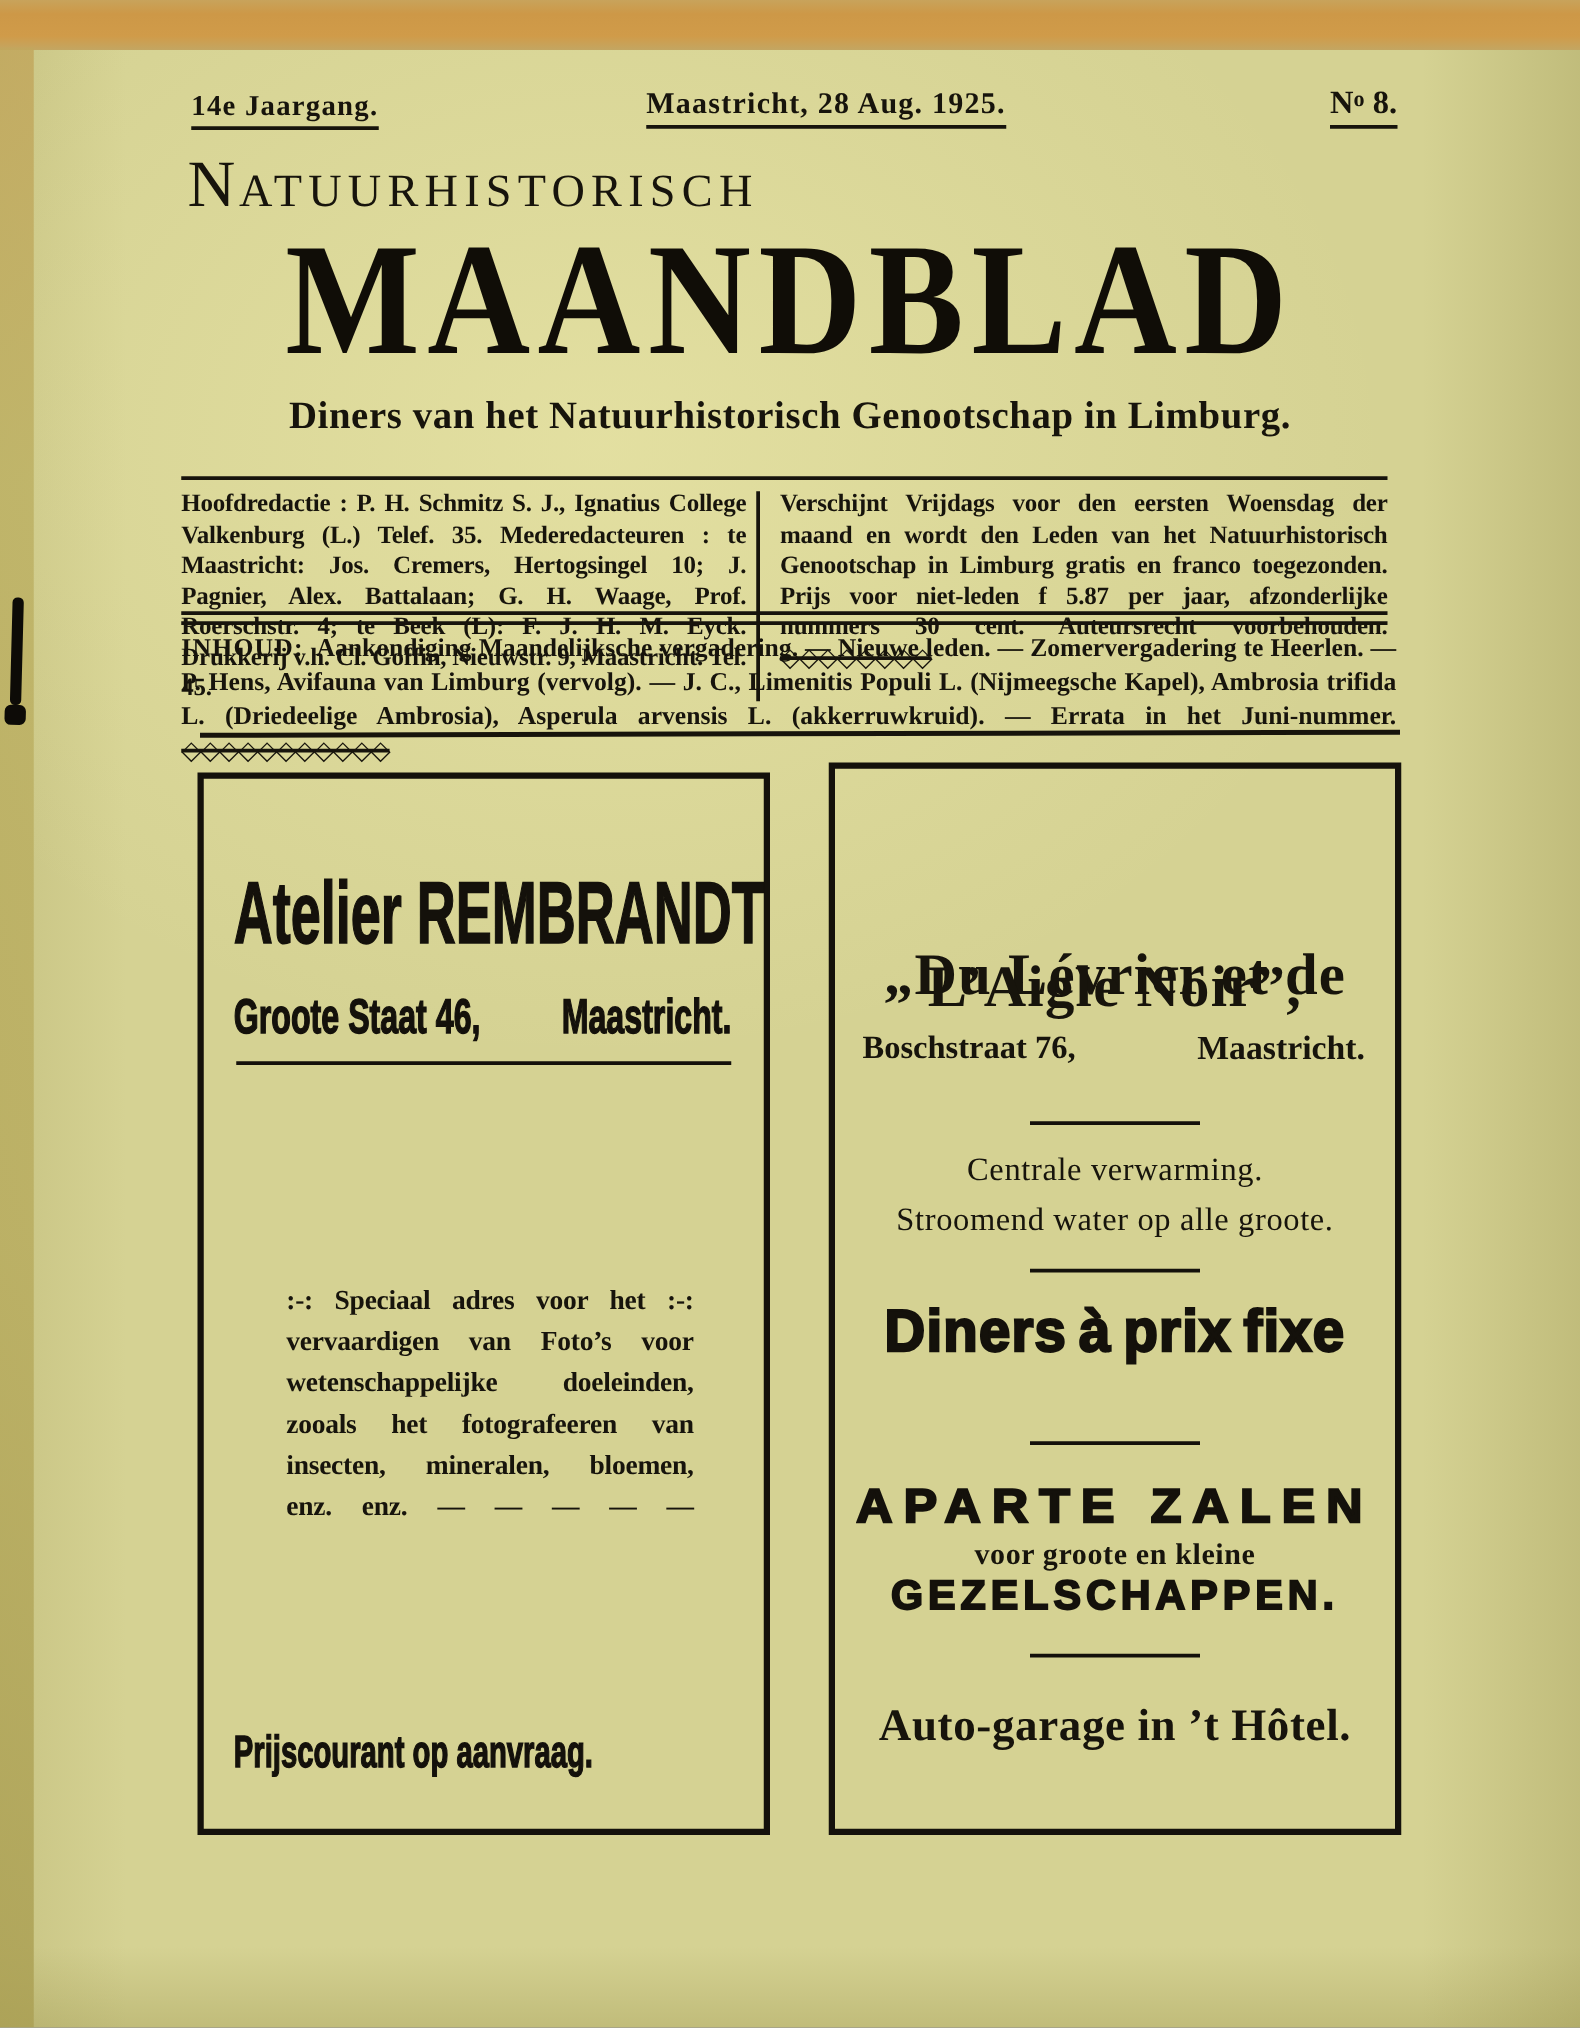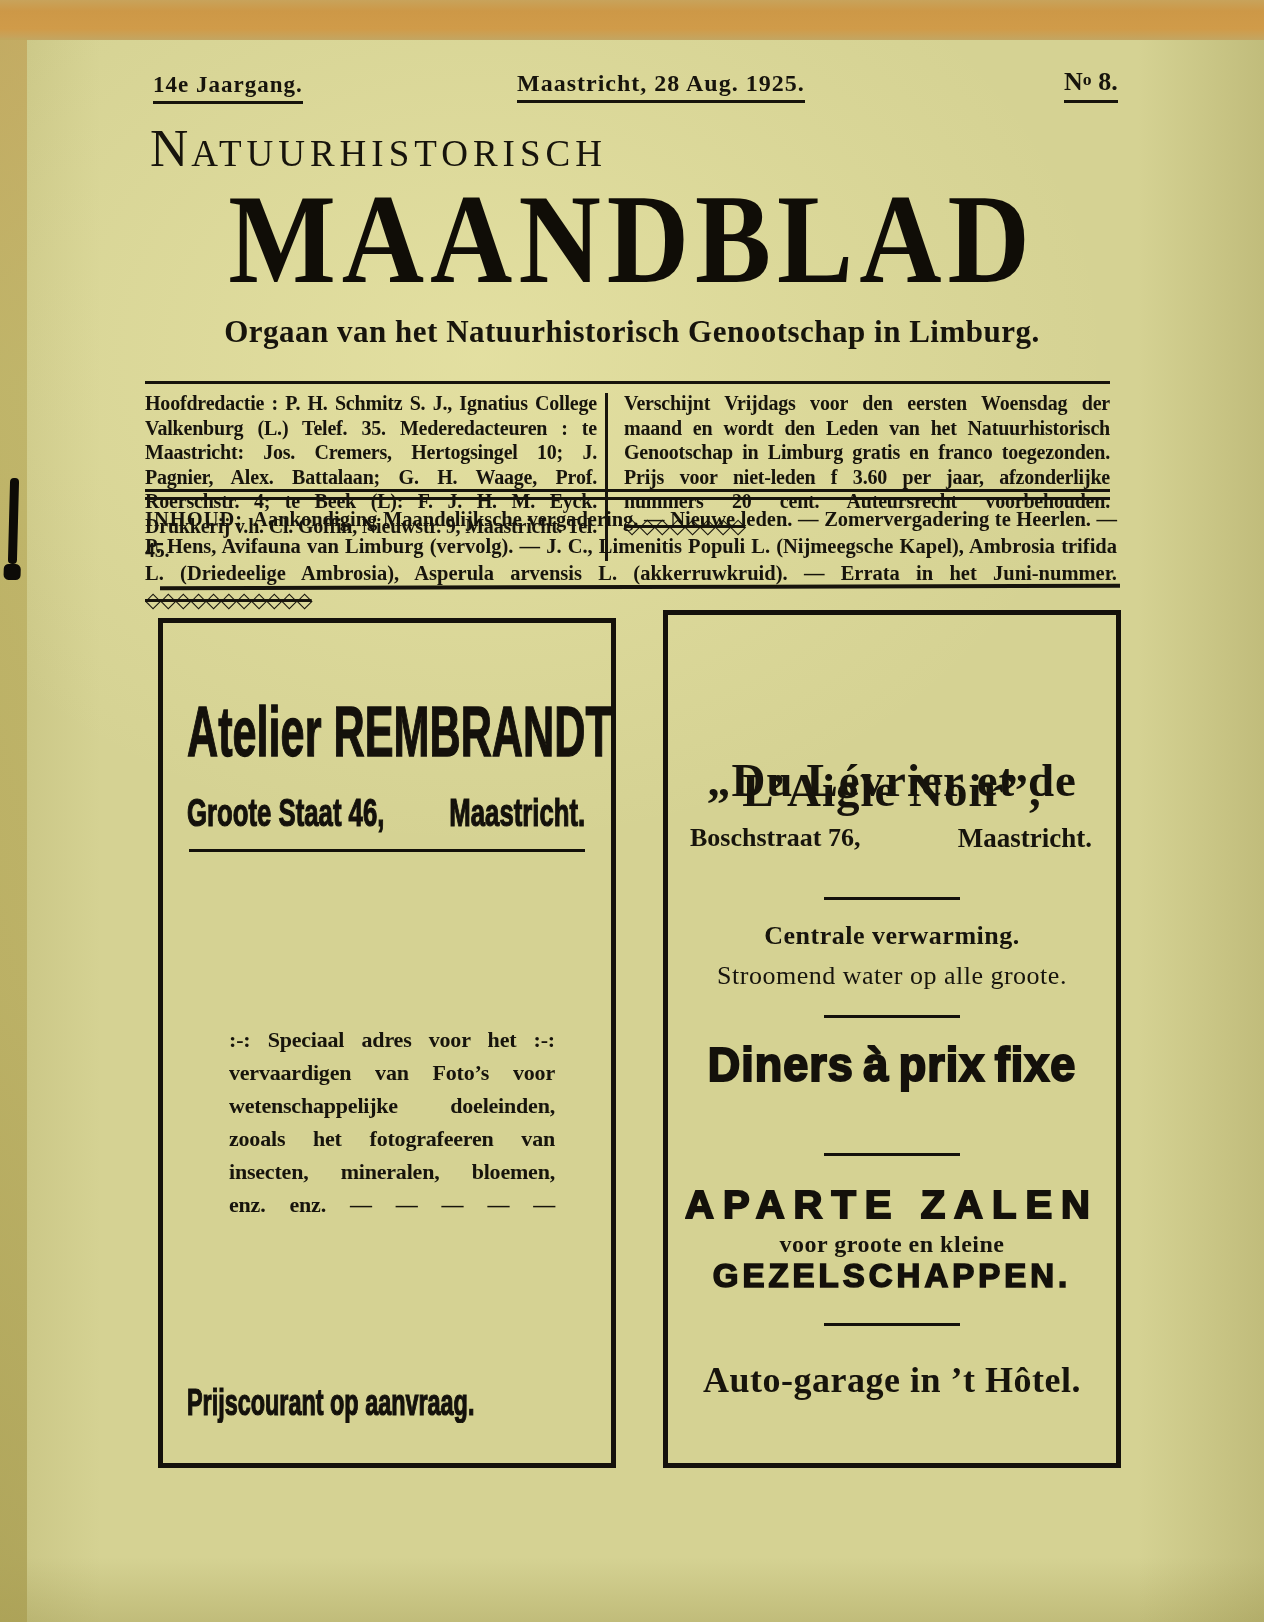--- a/index.html
+++ b/index.html
@@ -114,21 +114,21 @@
 
   .hotel-line{position:absolute;left:0;width:100%;text-align:center;white-space:nowrap;}
   .hotel-name1{top:52px;font-size:36px;font-weight:700;letter-spacing:5px;}
   .hotel-name2{top:94px;font-size:47px;font-weight:700;letter-spacing:1px;margin-top:44px;}
   .hotel-name3{top:148px;font-size:47px;font-weight:700;letter-spacing:1px;}
   .hotel-address{position:absolute;left:0;top:208px;width:100%;}
   .hotel-address .addr-l{position:absolute;left:22px;font-size:26px;font-weight:700;}
   .hotel-address .addr-r{position:absolute;right:24px;font-size:27px;font-weight:700;}
   .hrule{position:absolute;left:50%;width:136px;height:3px;background:#14110b;transform:translateX(-50%);}
   .hr1{top:282px;} .hr2{top:400px;} .hr3{top:538px;} .hr4{top:708px;}
-  .hotel-feat1{top:306px;font-size:26px;font-weight:700;letter-spacing:.5px;}
+  .hotel-feat1{top:306px;font-size:26px;font-weight:400;letter-spacing:.5px;}
   .hotel-feat2{top:346px;font-size:26px;font-weight:500;letter-spacing:.5px;}
   .fat{
     font-family:"Liberation Sans","DejaVu Sans",sans-serif;font-weight:700;
     color:#14110b;-webkit-text-stroke:2px #14110b;
   }
   .hotel-diners1{top:424px;font-size:45px;word-spacing:-4px;letter-spacing:1px;transform:scaleY(1.05);}
   .hotel-diners2{top:474px;font-size:31px;-webkit-text-stroke:1.4px #14110b;letter-spacing:1px;}
   .hotel-zalen1{top:568px;font-size:40px;letter-spacing:9px;transform:scaleY(.95);}
   .hotel-zalen2{top:616px;font-size:24px;font-weight:700;letter-spacing:.5px;}
   .hotel-zalen3{top:642px;font-size:33px;letter-spacing:4px;-webkit-text-stroke:1.6px #14110b;}
@@ -143,31 +143,31 @@
   <div class="left-strip"></div>
   <div class="binding-mark"></div>
 
   <div class="vol">14e Jaargang.</div>
   <div class="date">Maastricht, 28 Aug. 1925.</div>
   <div class="issue"><span>N</span><span class="small-o">o</span><span> 8.</span></div>
 
   <div class="supertitle"><span class="initial">N</span><span>ATUURHISTORISCH</span></div>
 
   <div class="main-title">MAANDBLAD</div>
-  <div class="subtitle">Orgaan van het Natuurhistorisch Genootschap in Limburg.</div>
+  <div class="subtitle">Diners van het Natuurhistorisch Genootschap in Limburg.</div>
 
   <div class="rule-a"></div>
 
   <div class="editorial">
     <div class="col-left">
       <p>Hoofdredactie : P. H. Schmitz S. J., Ignatius College Valkenburg (L.) Telef. 35. Mederedacteuren : te Maastricht: Jos. Cremers, Hertogsingel 10; J. Pagnier, Alex. Battalaan; G. H. Waage, Prof. Roerschstr. 4; te Beek (L): F. J. H. M. Eyck. Drukkerij v.h. Cl. Goffin, Nieuwstr. 9, Maastricht. Tel. 45.</p>
     </div>
     <div class="divider-v"></div>
     <div class="col-right">
-      <p><span>Verschijnt Vrijdags voor den eersten Woensdag der maand en wordt den Leden van het Natuurhistorisch Genootschap in Limburg gratis en franco toegezonden. Prijs voor niet-leden f 3.60 per jaar, afzonderlijke nummers 20 cent. Auteursrecht voorbehouden. </span><span class="ornament">◇◇◇◇◇◇◇◇</span></p>
+      <p><span>Verschijnt Vrijdags voor den eersten Woensdag der maand en wordt den Leden van het Natuurhistorisch Genootschap in Limburg gratis en franco toegezonden. Prijs voor niet-leden f 5.87 per jaar, afzonderlijke nummers 30 cent. Auteursrecht voorbehouden. </span><span class="ornament">◇◇◇◇◇◇◇◇</span></p>
     </div>
   </div>
 
   <div class="double-rule"></div>
 
   <p class="contents"><span class="label">INHOUD:</span><span>Aankondiging Maandelijksche vergadering. — Nieuwe leden. — Zomervergadering te Heerlen. — P. Hens, Avifauna van Limburg (vervolg). — J. C., Limenitis Populi L. (Nijmeegsche Kapel), Ambrosia trifida L. (Driedeelige Ambrosia), Asperula arvensis L. (akkerruwkruid). — Errata in het Juni-nummer. </span><span class="ornament">◇◇◇◇◇◇◇◇◇◇◇</span></p>
 
   <div class="rule-b"></div>
 
   <div class="ad-box ad-left">

